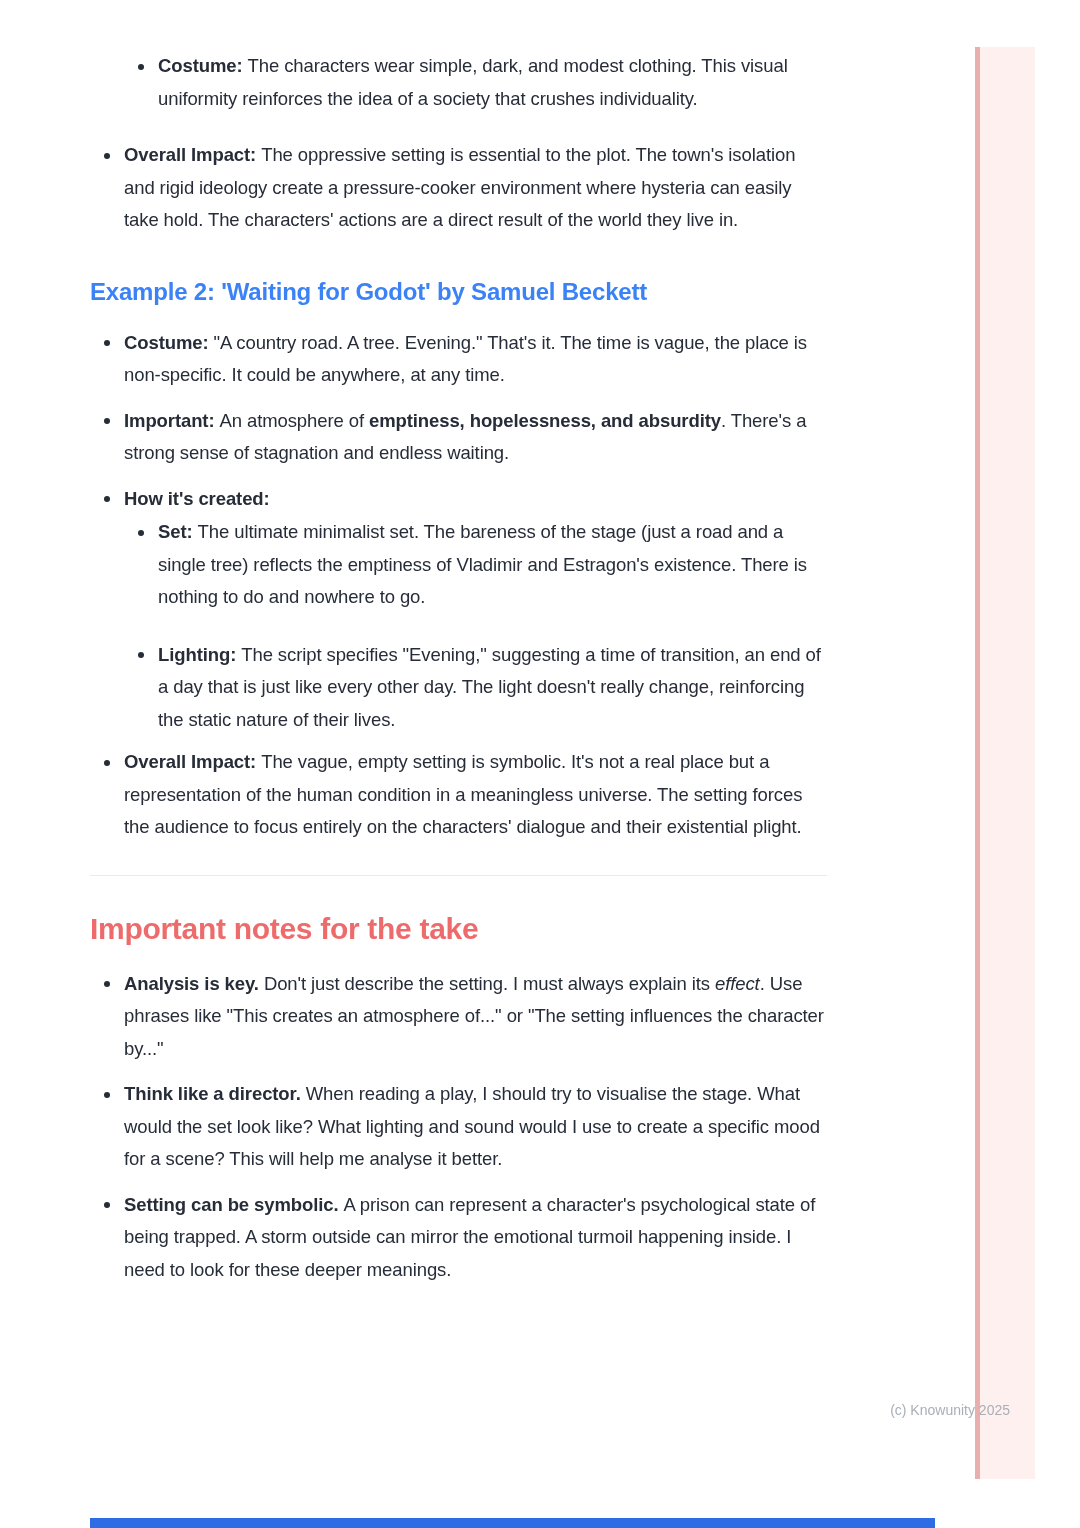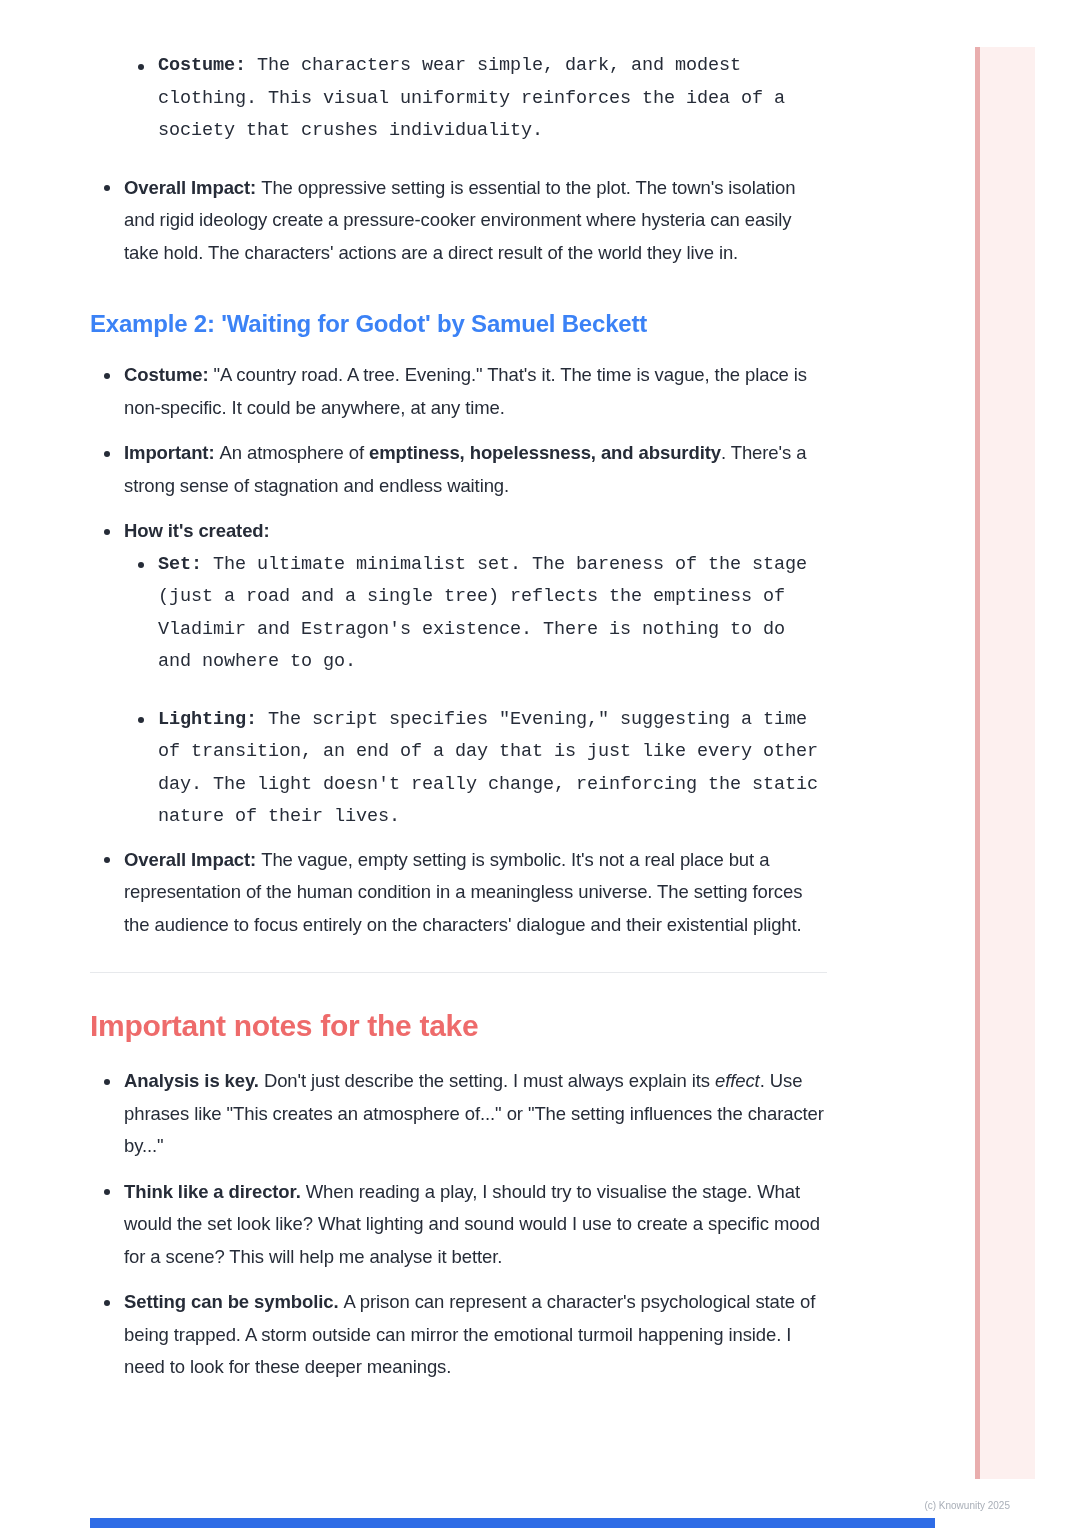--- a/index.html
+++ b/index.html
@@ -35,21 +35,21 @@
   ul.blist {
     list-style: none;
     margin: 0;
     padding: 0 0 0 34px;
   }
   ul.blist li {
     position: relative;
     margin-bottom: 13px;
   }
   ul.blist li:last-child { margin-bottom: 0; }
-  ul.lvl2 { padding-left: 68px; font-family: Liberation Mono, monospace; }
+  ul.lvl2 { padding-left: 68px; }
   .dot {
     position: absolute;
     left: -20px;
     top: 13.5px;
     width: 6px;
     height: 6px;
     border-radius: 50%;
     background: #262c38;
   }
   .b { font-weight: 700; }
@@ -73,23 +73,23 @@
     color: #ee6b6b;
     letter-spacing: -0.3px;
   }
   hr.divider {
     border: none;
     border-top: 1px solid #e7e9ec;
     margin: 31px 0 0 0;
   }
   .footer {
     position: absolute;
-    top: 1496px;
+    top: 1400px;
     right: 70px;
-    font-size: 10px;
+    font-size: 14px;
     line-height: 20px;
     color: #a9afb8;
     z-index: 3;
   }
   .bottom-bar {
     position: absolute;
     left: 90px;
     bottom: 0;
     width: 845px;
     height: 10px;

